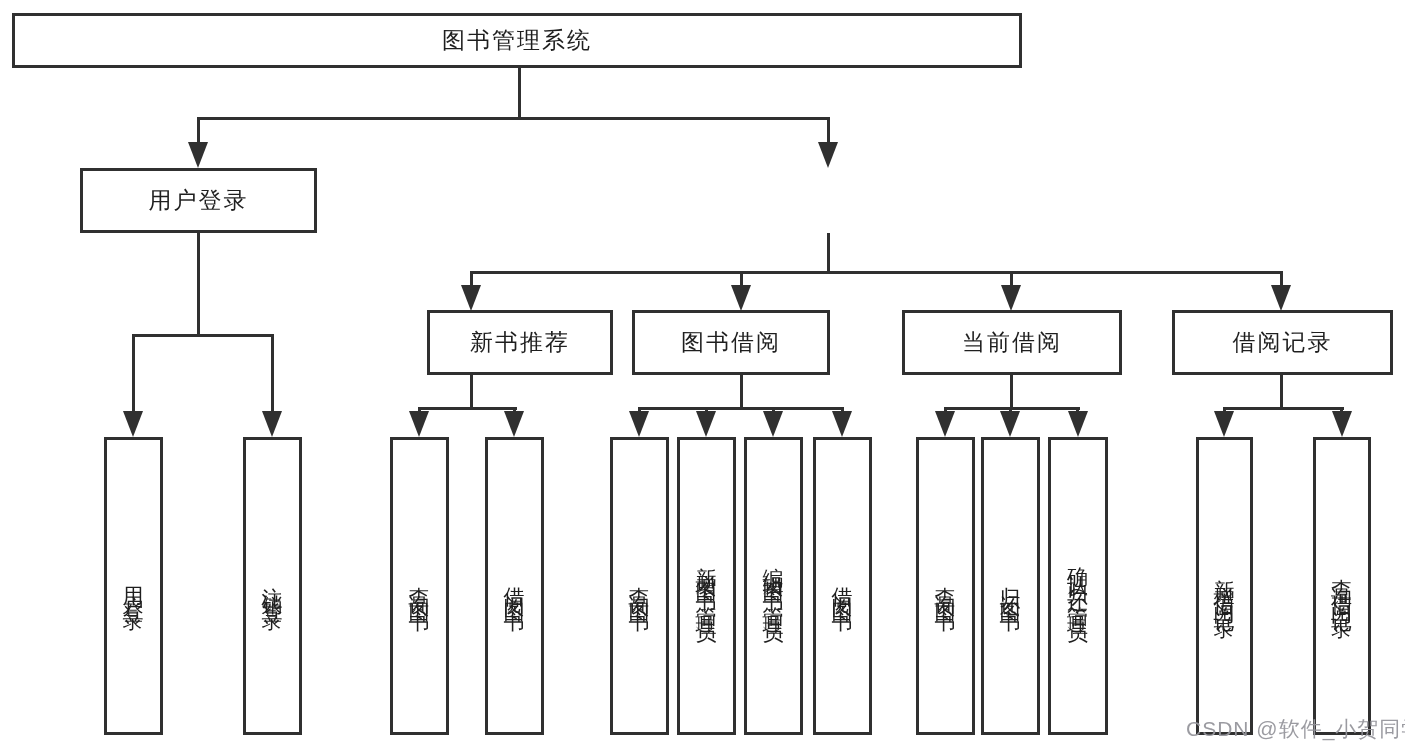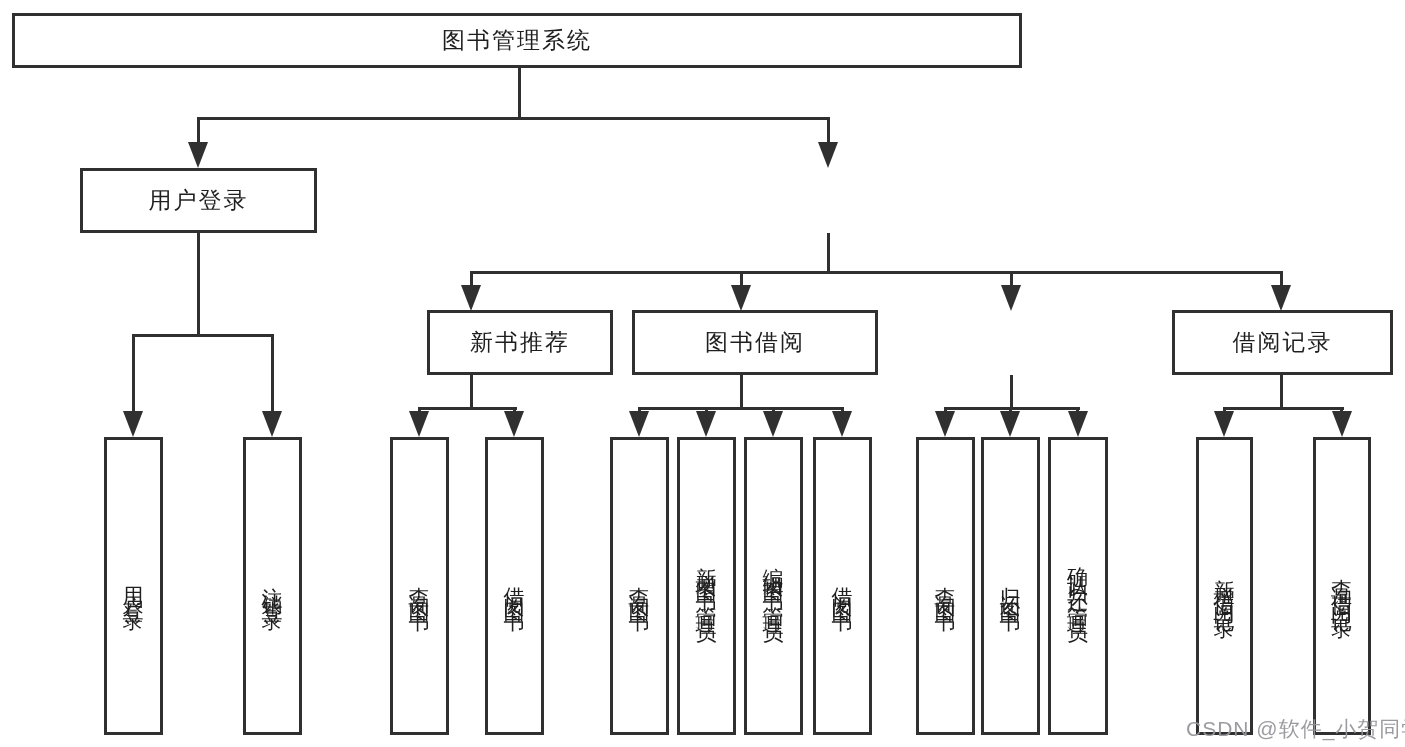--- a/index.html
+++ b/index.html
@@ -69,22 +69,25 @@
   <div class="vl" style="left:740px;top:271px;width:3px;height:18px;"></div>
   <div class="ah" style="left:731px;top:285px;"></div>
   <div class="vl" style="left:1010px;top:271px;width:3px;height:18px;"></div>
   <div class="ah" style="left:1001px;top:285px;"></div>
   <div class="vl" style="left:1280px;top:271px;width:3px;height:18px;"></div>
   <div class="ah" style="left:1271px;top:285px;"></div>
 
   <div class="box hbox" style="left:383px;top:310px;width:186px;height:65px;margin-left:44px;">
     <span>新书推荐</span>
   </div>
-  <div class="box hbox" style="left:632px;top:310px;width:246px;height:65px;">
+  <div class="box hbox" style="left:632px;top:310px;width:198px;height:65px;">
     <span>图书借阅</span>
+  </div>
+  <div class="box hbox" style="left:902px;top:310px;width:220px;height:65px;">
+    <span>当前借阅</span>
   </div>
   <div class="box hbox" style="left:1172px;top:310px;width:221px;height:65px;">
     <span>借阅记录</span>
   </div>
 
   <div class="vl" style="left:470px;top:375px;width:3px;height:35px;"></div>
   <div class="hl" style="left:418px;top:407px;width:99px;height:3px;"></div>
   <div class="vl" style="left:418px;top:407px;width:3px;height:9px;"></div>
   <div class="ah" style="left:409px;top:411px;"></div>
   <div class="vl" style="left:513px;top:407px;width:3px;height:9px;"></div>

